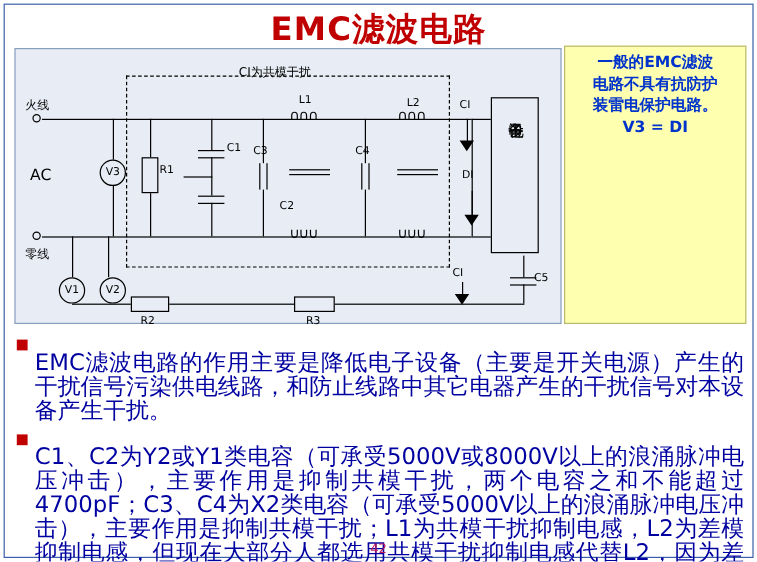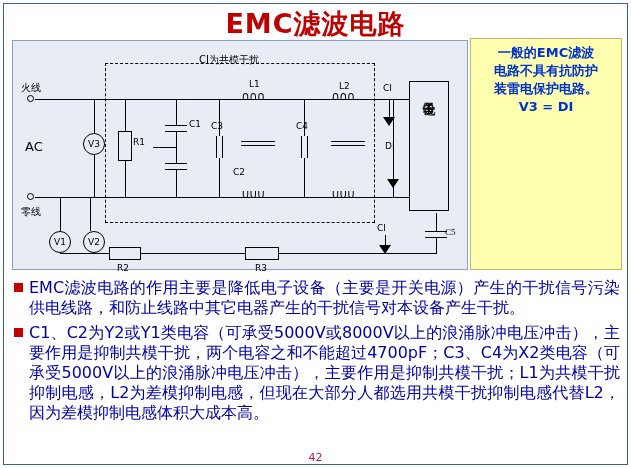--- a/index.html
+++ b/index.html
@@ -69,25 +69,26 @@
   }
   .bullet-marker {
     width: 9px; height: 9px;
     background: #c00000;
     margin-top: 5px;
     margin-right: 6px;
     flex: 0 0 auto;
   }
   .bullet-text {
     color: #0000a0;
-    font-size: 16px;
+    font-size: 19px;
     line-height: 20px;
     font-family: "DejaVu Sans", "Liberation Sans", sans-serif;
     text-align: justify;
     flex: 1 1 auto;
+    margin-top: 14px;
   }
   .page-num {
     position: absolute;
     left: 0; bottom: 4px;
     width: 631px;
     text-align: center;
     color: #be185d;
     font-size: 11px;
     font-family: "DejaVu Sans", "Liberation Sans", sans-serif;
   }
@@ -246,21 +247,21 @@
 
   <div class="lbl" style="left:372px; top:100px;">DI</div>
   <div class="wire-v" style="left:380px; top:118px; height:22px;"></div>
   <div class="tri-down" style="left:374px; top:138px;"></div>
 
   <div class="lbl" style="left:364px; top:182px;">CI</div>
   <div class="wire-v" style="left:372px; top:194px; height:12px;"></div>
   <div class="tri-down" style="left:366px; top:204px;"></div>
   <div class="cap-plate" style="left:412px; top:190px; width:22px; height:1px;"></div>
   <div class="cap-plate" style="left:412px; top:196px; width:22px; height:1px;"></div>
-  <div class="lbl" style="left:432px; top:186px;font-family:Liberation Serif, serif;">C5</div>
+  <div class="lbl" style="left:432px; top:186px;">C5</div>
   <div class="wire-v" style="left:423px; top:172px; height:18px;"></div>
   <div class="wire-v" style="left:423px; top:196px; height:16px;"></div>
   <div class="wire-h" style="left:382px; top:212px; width:42px;"></div>
 
   <div class="device-box" style="left:396px; top:40px; width:40px; height:130px;">
     <span style="display:block; writing-mode:vertical-rl; margin:0 auto;">电子设备</span>
   </div>
   <div class="wire-h" style="left:380px; top:58px; width:16px;"></div>
   <div class="wire-h" style="left:380px; top:156px; width:16px;"></div>
   <div class="wire-v" style="left:380px; top:58px; height:98px;"></div>

